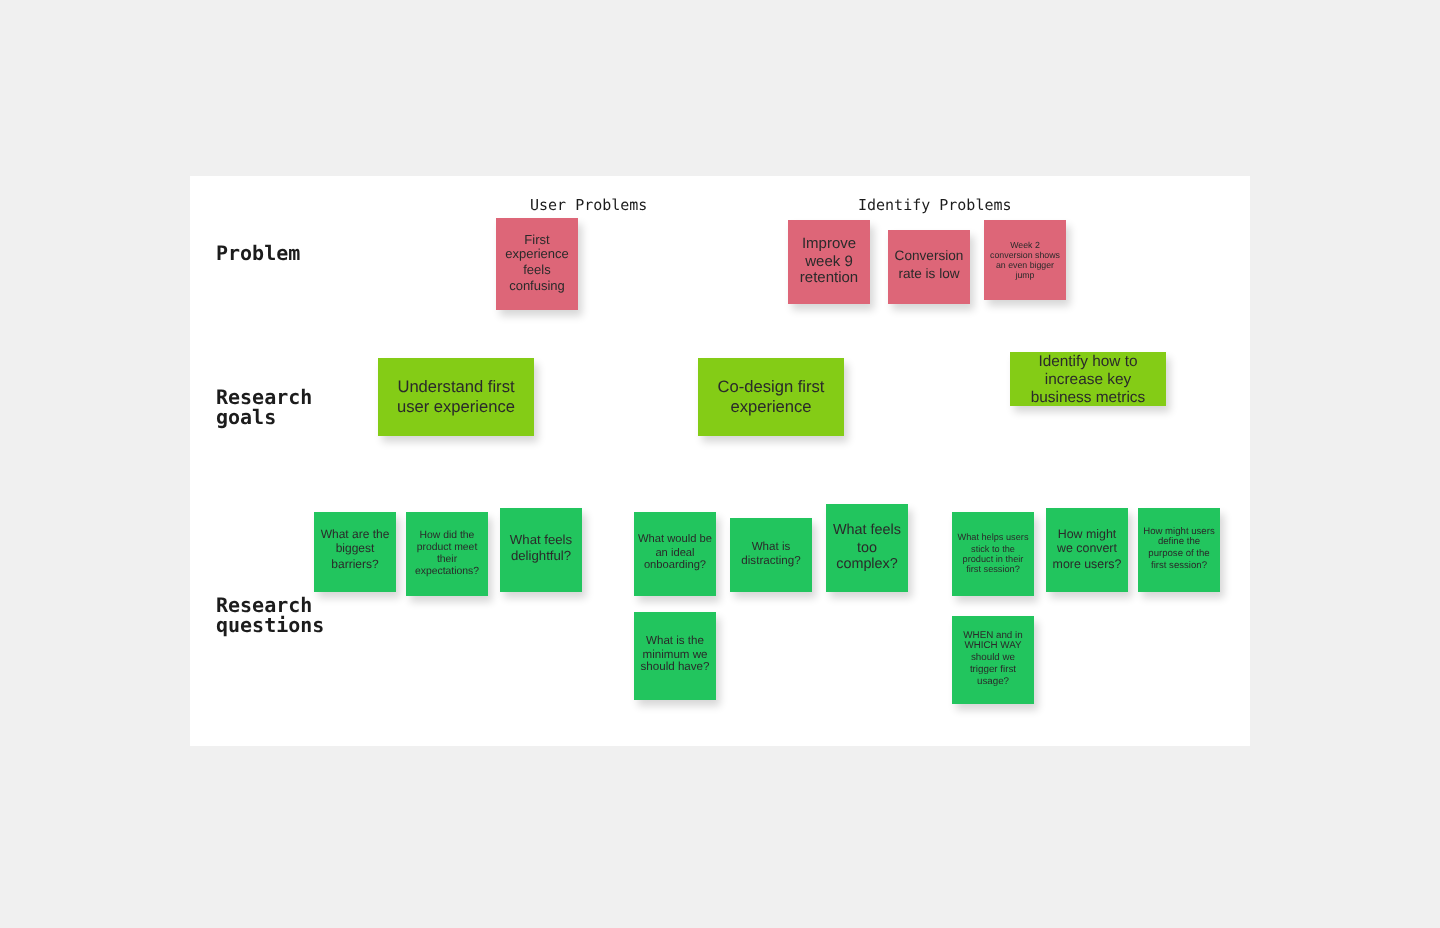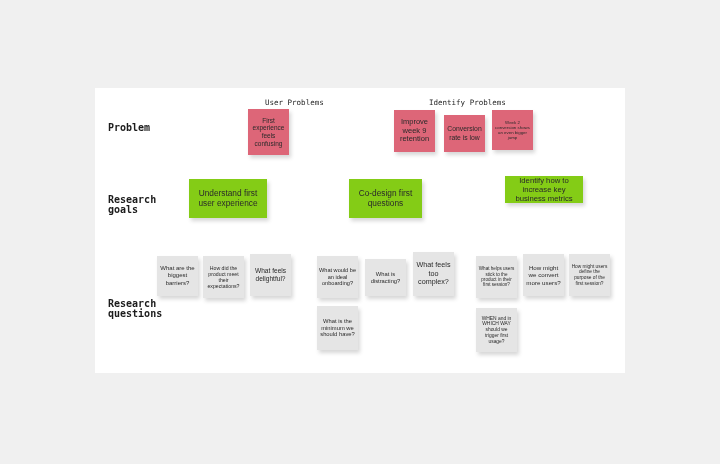--- a/index.html
+++ b/index.html
@@ -59,21 +59,21 @@
     justify-content: center;
     text-align: center;
     color: #2a2a2a;
     box-shadow: 2px 3px 4px rgba(0,0,0,0.16);
     overflow: hidden;
     padding: 2px;
     line-height: 1.18;
   }
   .note.pink   { background: #dd6678; }
   .note.green  { background: #84cc16; }
-  .note.yellow { background: #e5e5e5; }
+  .note.yellow { background: #22c55e; }
 
   .note .txt { display: block; width: 100%; }
 </style>
 </head>
 <body>
 
 <div id="board">
 
   <div class="row-label" id="label-problem">Problem</div>
   <div class="row-label" id="label-goals">Research
@@ -94,21 +94,21 @@
     <span class="txt">Conversion rate is low</span>
   </div>
   <div class="note pink" style="left:397px; top:22px; width:41px; height:40px; font-size:4.4px;">
     <span class="txt">Week 2 conversion shows an even bigger jump</span>
   </div>
 
   <div class="note green" style="left:94px; top:91px; width:78px; height:39px; font-size:8.3px;">
     <span class="txt">Understand first user experience</span>
   </div>
   <div class="note green" style="left:254px; top:91px; width:73px; height:39px; font-size:8.3px;">
-    <span class="txt">Co-design first questions</span>
+    <span class="txt">Co-design first experience</span>
   </div>
   <div class="note green" style="left:410px; top:88px; width:78px; height:27px; font-size:7.7px;">
     <span class="txt">Identify how to increase key business metrics</span>
   </div>
 
   <div class="note yellow" style="left:62px; top:168px; width:41px; height:40px; font-size:6px;">
     <span class="txt">What are the biggest barriers?</span>
   </div>
   <div class="note yellow" style="left:108px; top:168px; width:41px; height:42px; font-size:5.2px;">
     <span class="txt">How did the product meet their expectations?</span>

